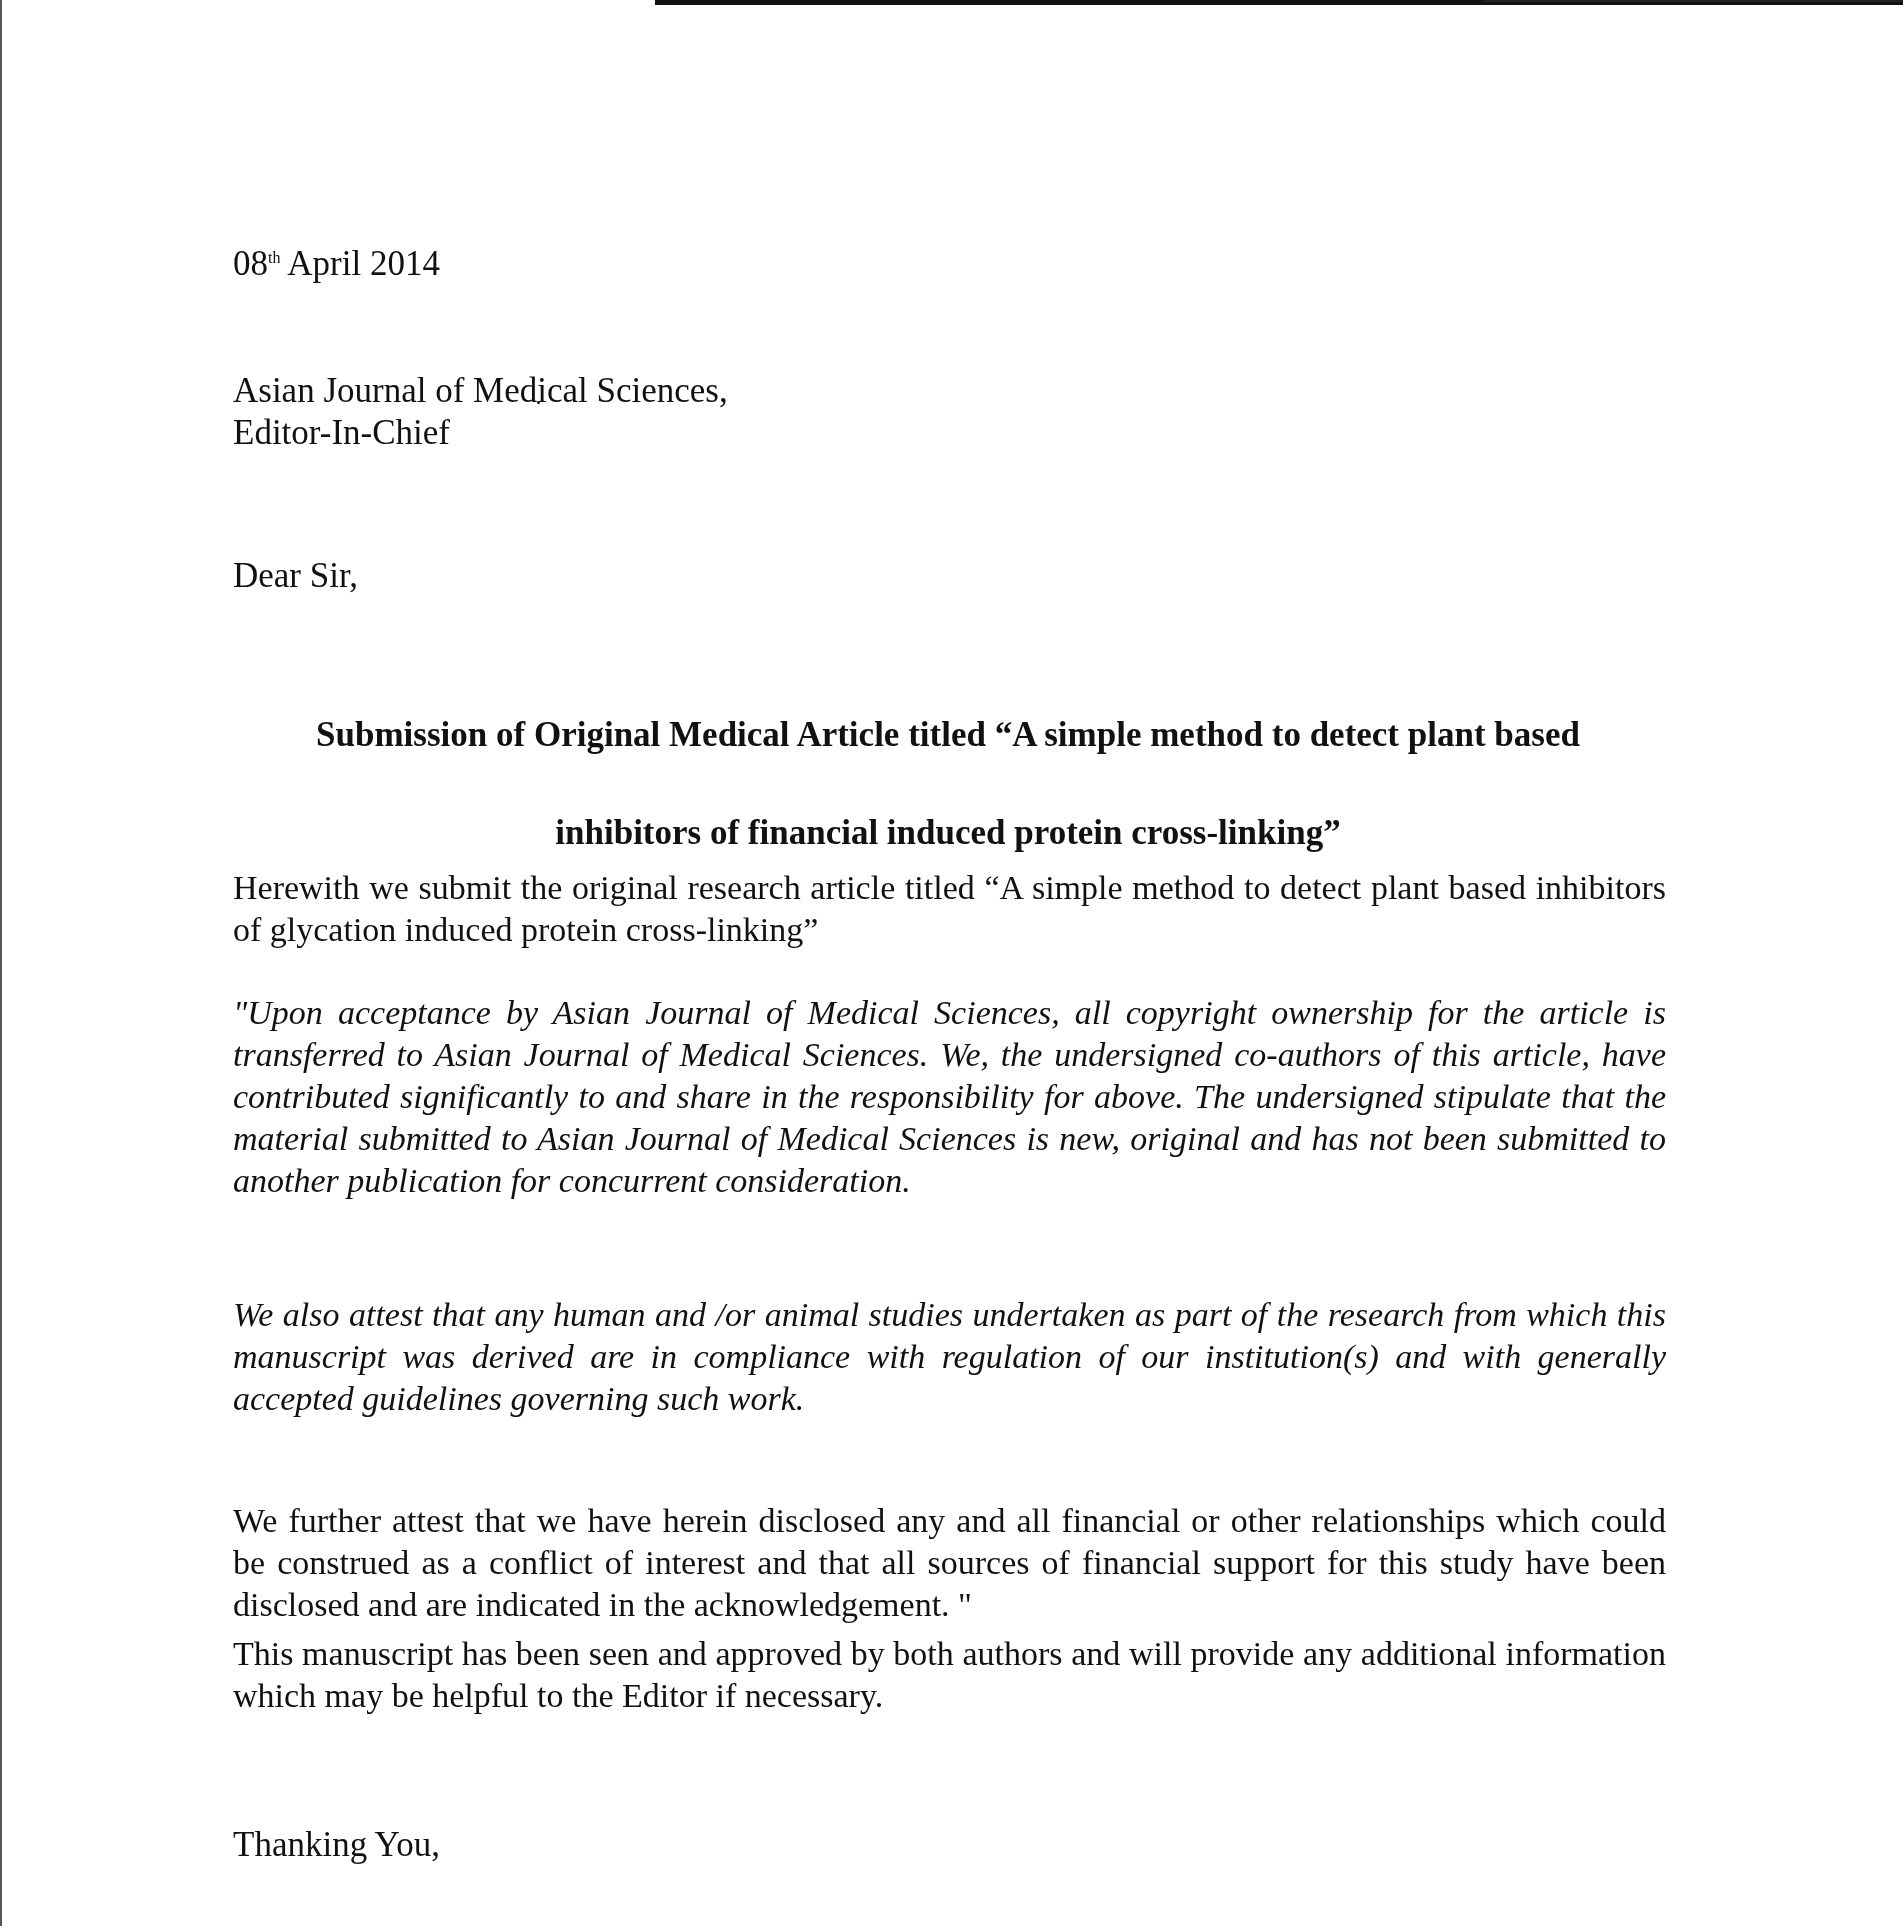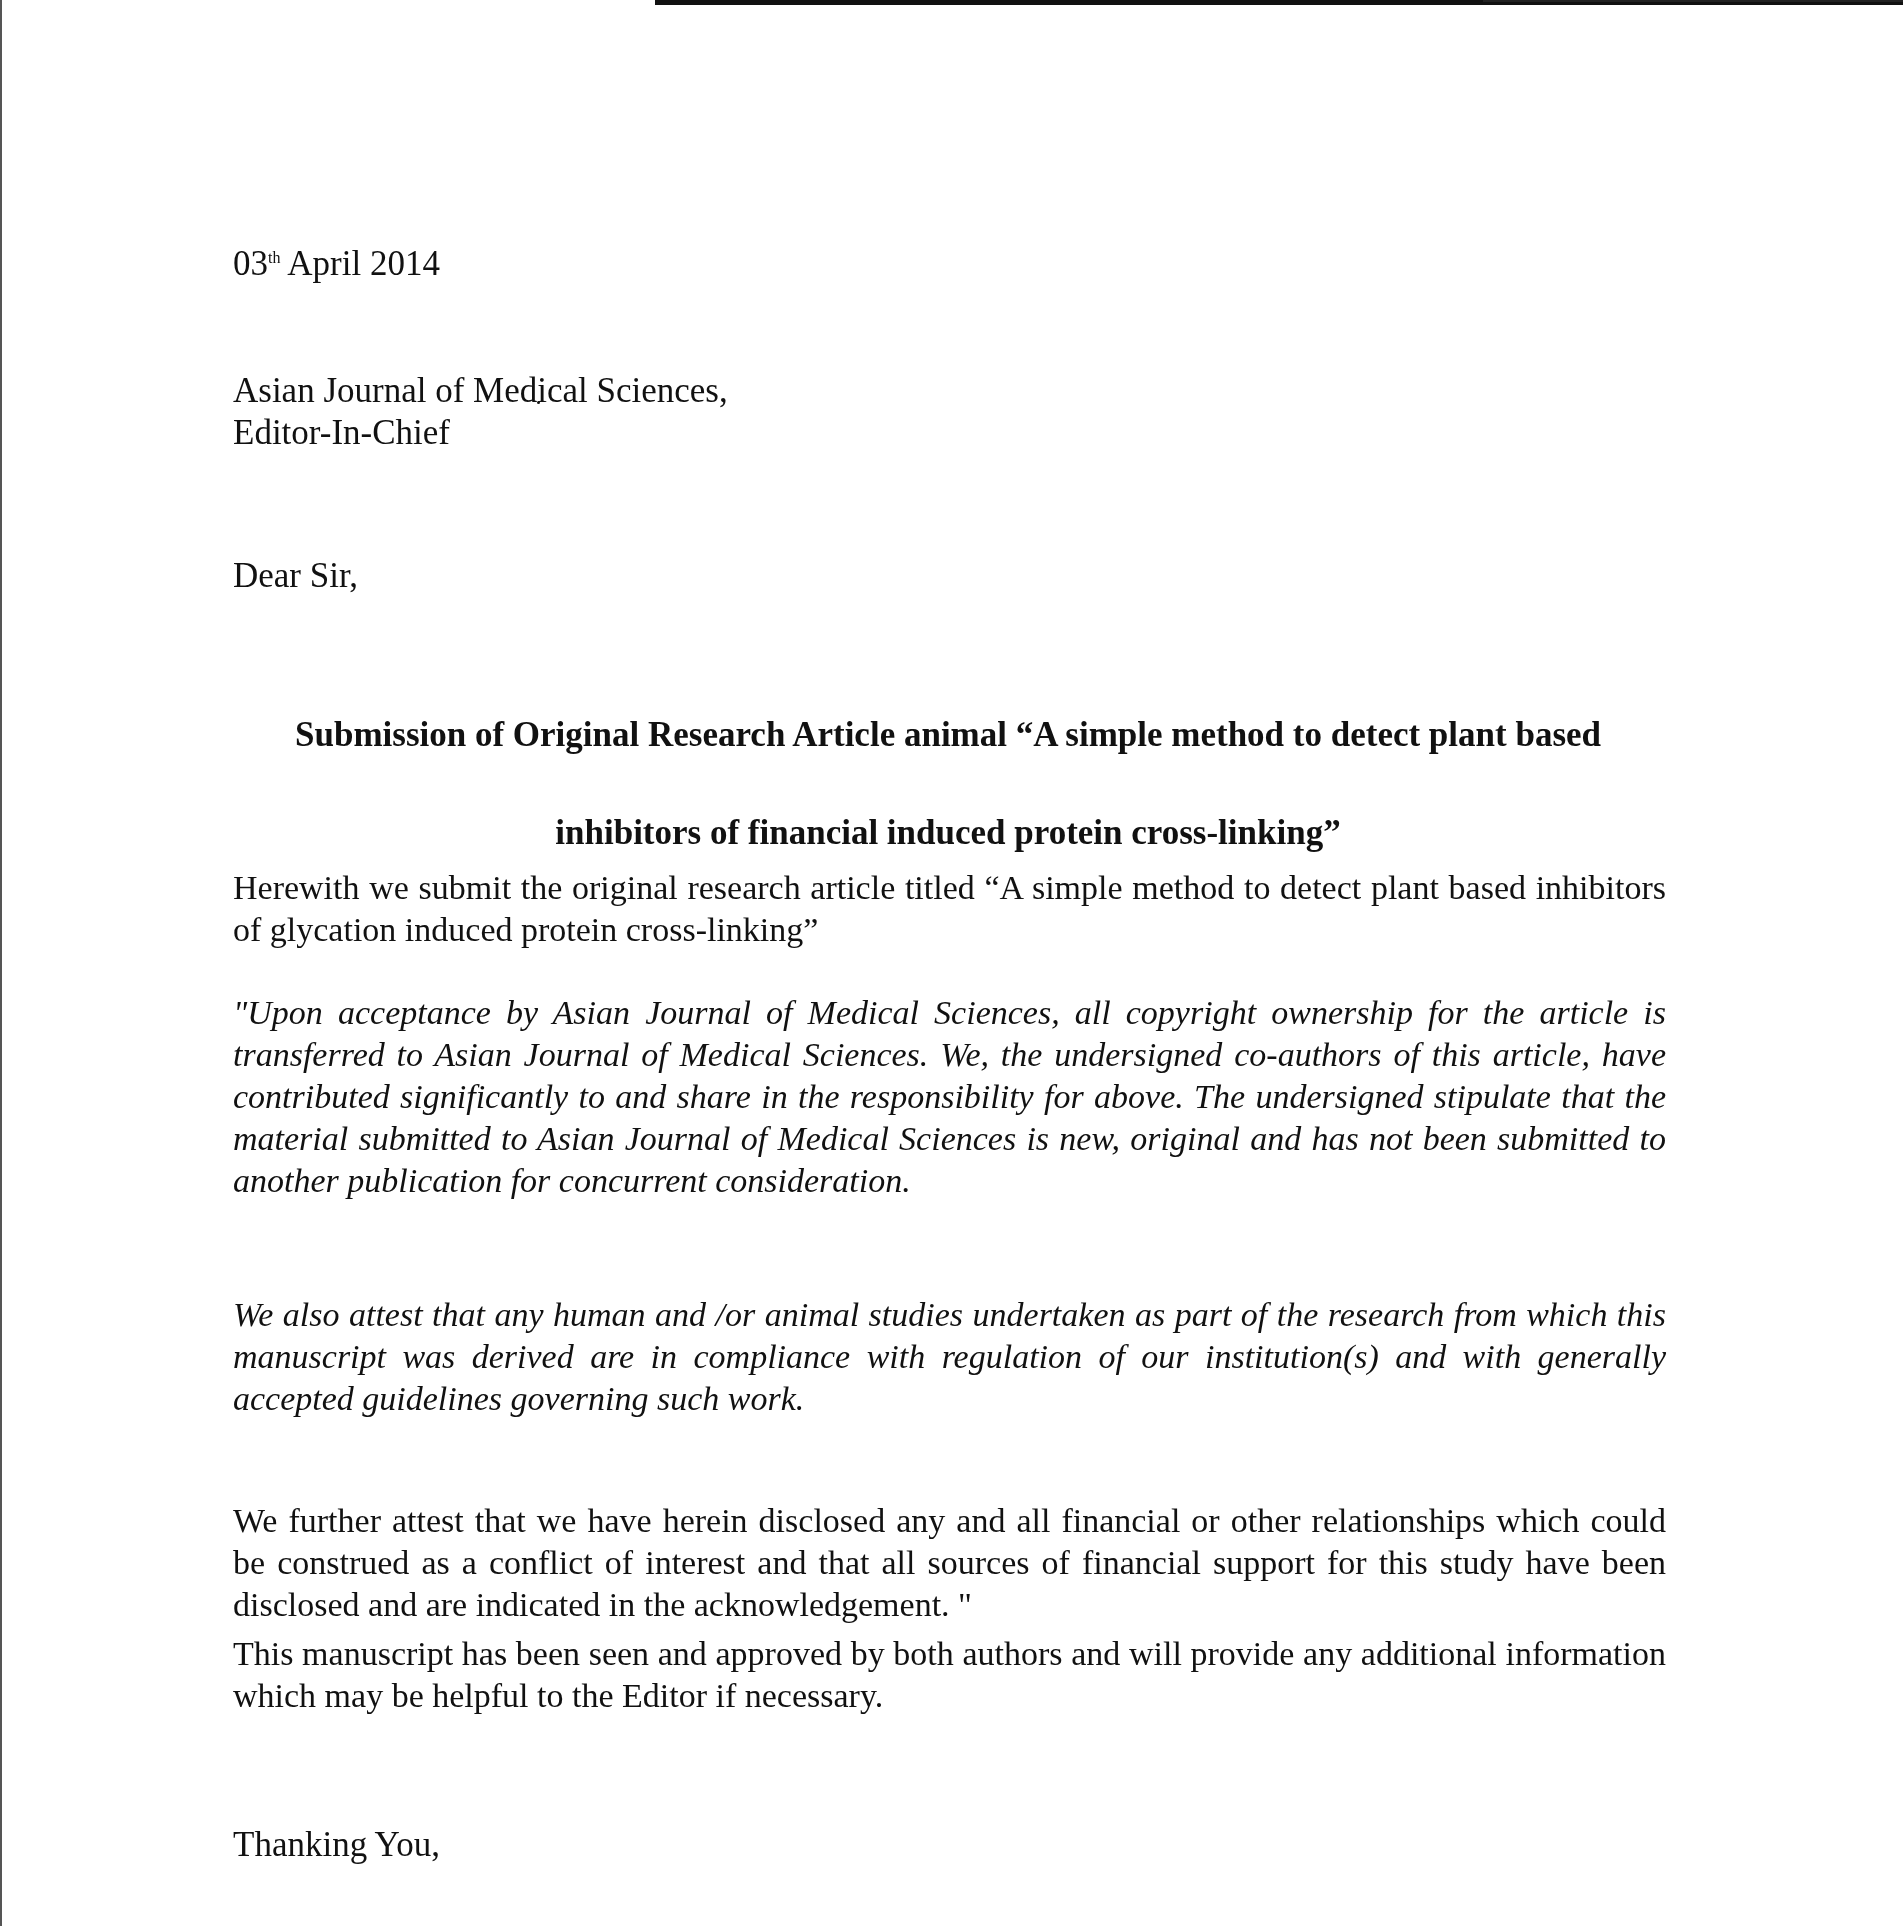--- a/index.html
+++ b/index.html
@@ -24,31 +24,31 @@
   .stray-dot { position: absolute; left: 537px; top: 401px; width: 3.1px; height: 3.1px; border-radius: 50%; background: #111; }
 </style>
 </head>
 <body>
 
 <div class="scan-top"></div>
 <div class="scan-top2"></div>
 <div class="scan-left"></div>
 <div class="stray-dot"></div>
 
-<div class="abs t date"><span>03</span><sup>th</sup> <span>April 2014</span></div>
+<div class="abs t date"><span>08</span><sup>th</sup> <span>April 2014</span></div>
 
 <div class="abs t addr">
   <div>Asian Journal of Medical Sciences,</div>
   <div>Editor-In-Chief</div>
 </div>
 
 <div class="abs t salut">Dear Sir,</div>
 
 <div class="abs subject">
-  <div>Submission of Original Research Article animal “A simple method to detect plant based</div>
+  <div>Submission of Original Medical Article titled “A simple method to detect plant based</div>
   <div>inhibitors of financial induced protein cross-linking”</div>
 </div>
 
 <div class="abs para p1">Herewith we submit the original research article titled “A simple method to detect plant based inhibitors of glycation induced protein cross-linking”</div>
 <div class="abs para p2">"Upon acceptance by Asian Journal of Medical Sciences, all copyright ownership for the article is transferred to Asian Journal of Medical Sciences. We, the undersigned co-authors of this article, have contributed significantly to and share in the responsibility for above. The undersigned stipulate that the material submitted to Asian Journal of Medical Sciences is new, original and has not been submitted to another publication for concurrent consideration.</div>
 <div class="abs para p3">We also attest that any human and /or animal studies undertaken as part of the research from which this manuscript was derived are in compliance with regulation of our institution(s) and with generally accepted guidelines governing such work.</div>
 <div class="abs para p4">We further attest that we have herein disclosed any and all financial or other relationships which could be construed as a conflict of interest and that all sources of financial support for this study have been disclosed and are indicated in the acknowledgement. "</div>
 <div class="abs para p5">This manuscript has been seen and approved by both authors and will provide any additional information which may be helpful to the Editor if necessary.</div>
 
 <div class="abs t thanks">Thanking You,</div>

